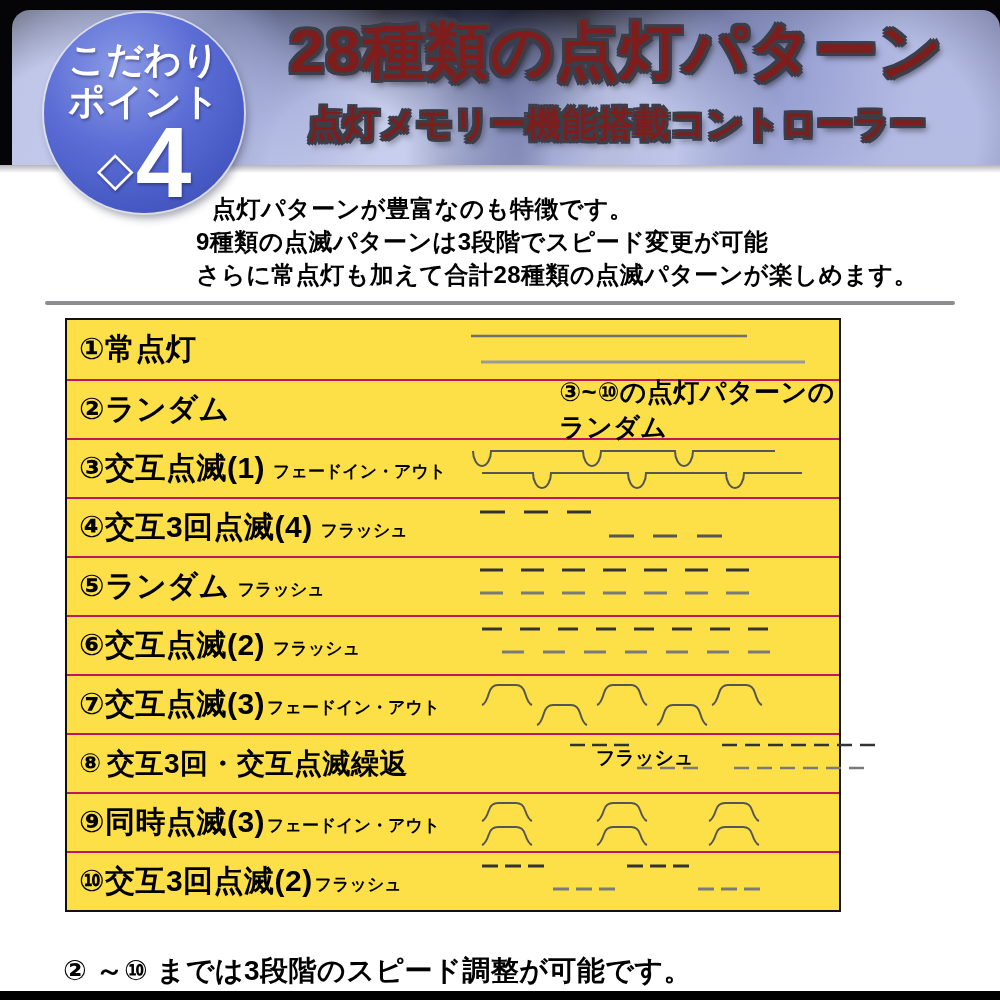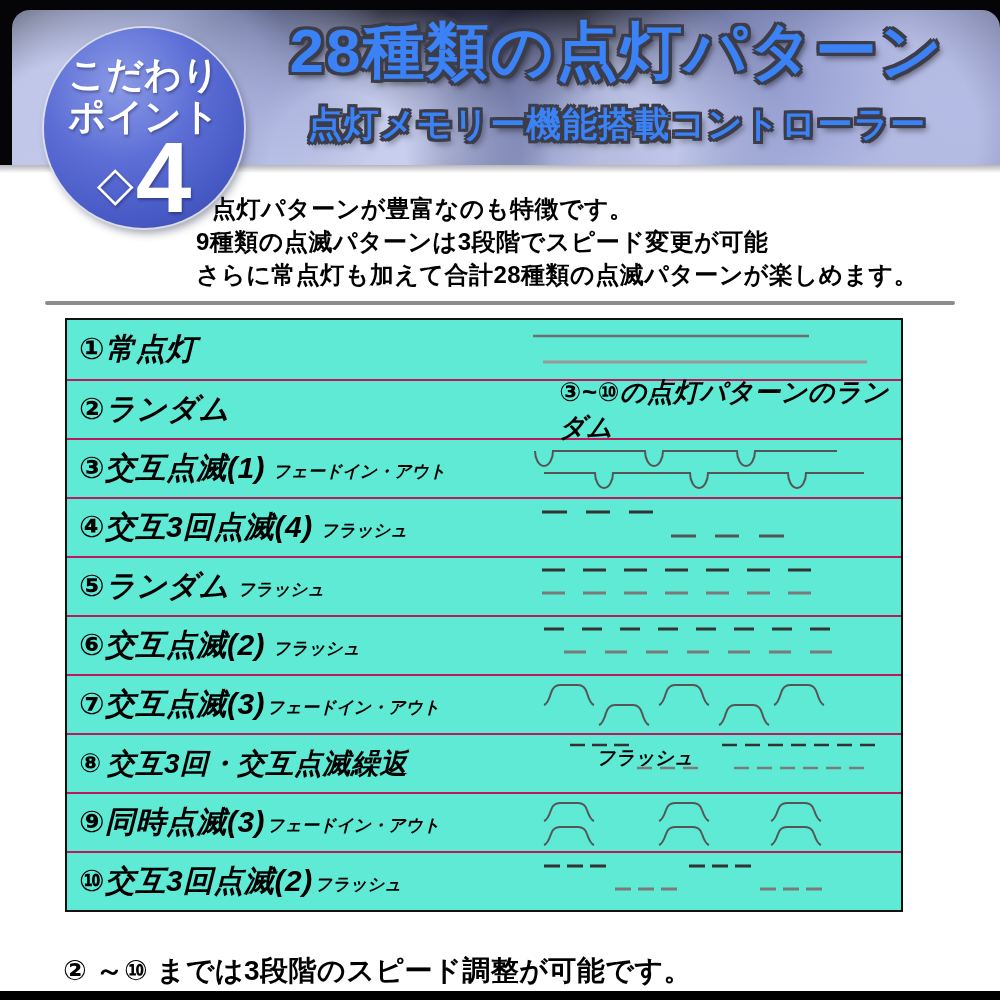--- a/index.html
+++ b/index.html
@@ -26,32 +26,32 @@
       radial-gradient(circle at 97% 25%, rgba(120,128,182,.55) 0 7%,  rgba(120,128,182,0) 20%),
       linear-gradient(to bottom, rgba(3,3,8,.92) 0%, rgba(18,18,32,.45) 40%, rgba(125,132,185,.30) 100%);
   }
   .banner-shadow {
     position:absolute; left:0; top:165px; width:1000px; height:8px;
     background:linear-gradient(to bottom,#b4b4ba,#ffffff);
   }
 
   .header-text { position:absolute; left:238px; top:14px; width:758px; text-align:center; }
   .outline-white {
-    color:#3b82f6; font-weight:bold;
+    color:#7f1d1d; font-weight:bold;
     text-shadow:
       -3px -3px 0 #3c3d48, 3px -3px 0 #3c3d48, -3px 3px 0 #3c3d48, 3px 3px 0 #3c3d48,
       0 -3px 0 #3c3d48, 0 3px 0 #3c3d48, -3px 0 0 #3c3d48, 3px 0 0 #3c3d48,
       4px 5px 6px rgba(0,0,0,.55);
   }
   .main-title   { font-size:62px; line-height:74px; letter-spacing:2px; }
   .sub-title    { font-size:35px; line-height:44px; letter-spacing:1px; margin-top:14px; }
 
   
   .badge {
-    position:absolute; left:44px; top:28px; width:200px; height:200px;
+    position:absolute; left:44px; top:13px; width:200px; height:200px;
     border-radius:50%;
     background:radial-gradient(circle at 38% 28%, #8b9ae6 0%, #5d6fd6 40%, #4759c4 72%, #3a4aa6 100%);
     box-shadow:0 0 0 2px rgba(225,228,238,.85), 3px 5px 9px rgba(40,45,70,.45);
     color:#fff; text-align:center; z-index:5;
     text-shadow:1px 2px 3px rgba(0,0,30,.35);
   }
   .badge-line { font-size:37px; font-weight:bold; line-height:1.13; }
   .badge-line:first-child { padding-top:26px; }
   .badge-numrow { display:flex; align-items:center; justify-content:center; margin-top:-6px; }
   .badge-diamond { font-size:48px; font-weight:400; margin-right:2px; transform:translateY(6px); }
@@ -60,22 +60,22 @@
   
   .intro { position:absolute; left:196px; top:192px; }
   .intro div { font-size:24px; font-weight:bold; color:#000; line-height:33px; letter-spacing:.5px; }
   .intro .indent1 { padding-left:16px; }
 
   
   .divider { position:absolute; left:45px; top:301px; width:910px; height:4px; background:#8d8d8f; border-radius:2px; }
 
   
   .ptable {
-    position:absolute; left:65px; top:318px; width:838px;
-    border:2px solid #111; background:#5eead4;font-style:italic;
+    position:absolute; left:65px; top:318px; width:776px;
+    border:2px solid #111; background:#fde047;
   }
   .prow { display:flex; align-items:center; height:59px; }
   .prow + .prow { border-top:2px solid #be185d; }
   .cell-label { width:488px; padding-left:12px; display:flex; align-items:center; }
   .cell-wave  { flex:1; display:flex; align-items:center; padding-left:4px; }
   .lbl  { font-size:30px; font-weight:bold; color:#000; letter-spacing:.5px; white-space:nowrap; }
   .cap  { font-size:17px; font-weight:bold; color:#000; margin-left:8px; white-space:nowrap; transform:translateY(3px); }
   .note { font-size:26px; font-weight:bold; color:#000; letter-spacing:.5px; }
 
   

